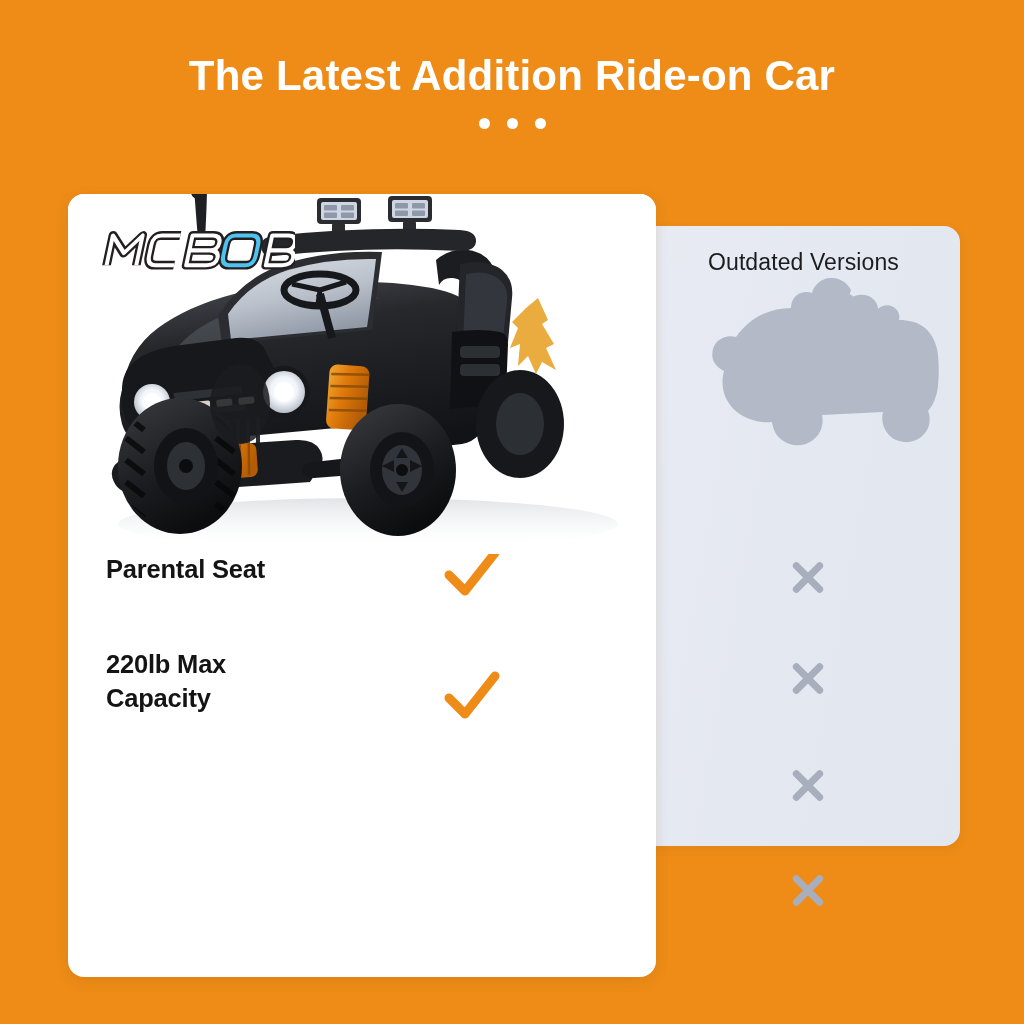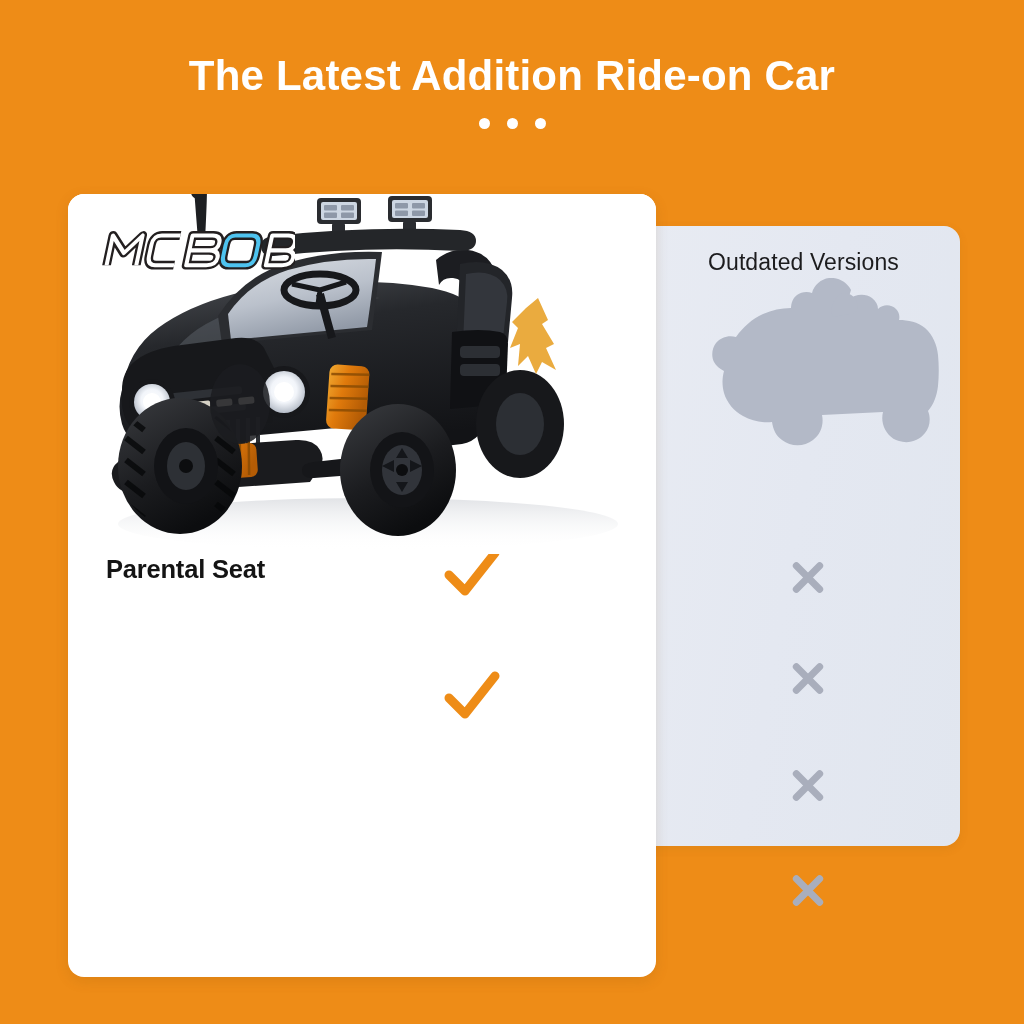--- a/index.html
+++ b/index.html
@@ -437,20 +437,24 @@
 
       <div class="feature-row one-line">
         <div class="feature-label nosel">Parental Seat</div>
         <svg class="check" viewBox="0 0 58 58">
           <path d="M6 30 L22 46 L52 8" fill="none" stroke="#ee8c17" stroke-width="9" stroke-linecap="round" stroke-linejoin="round"></path>
         </svg>
       </div>
 
 
       <div class="feature-row two-line" style="height:108px">
+        <div class="feature-label nosel" style="top:8px">
+          <span>220lb Max</span><br>
+          <span>Capacity</span>
+        </div>
         <svg class="check" style="top:28px" viewBox="0 0 58 58">
           <path d="M6 30 L22 46 L52 8" fill="none" stroke="#ee8c17" stroke-width="9" stroke-linecap="round" stroke-linejoin="round"></path>
         </svg>
       </div>
 
 
     </div>
   </div>
 </div>
 

